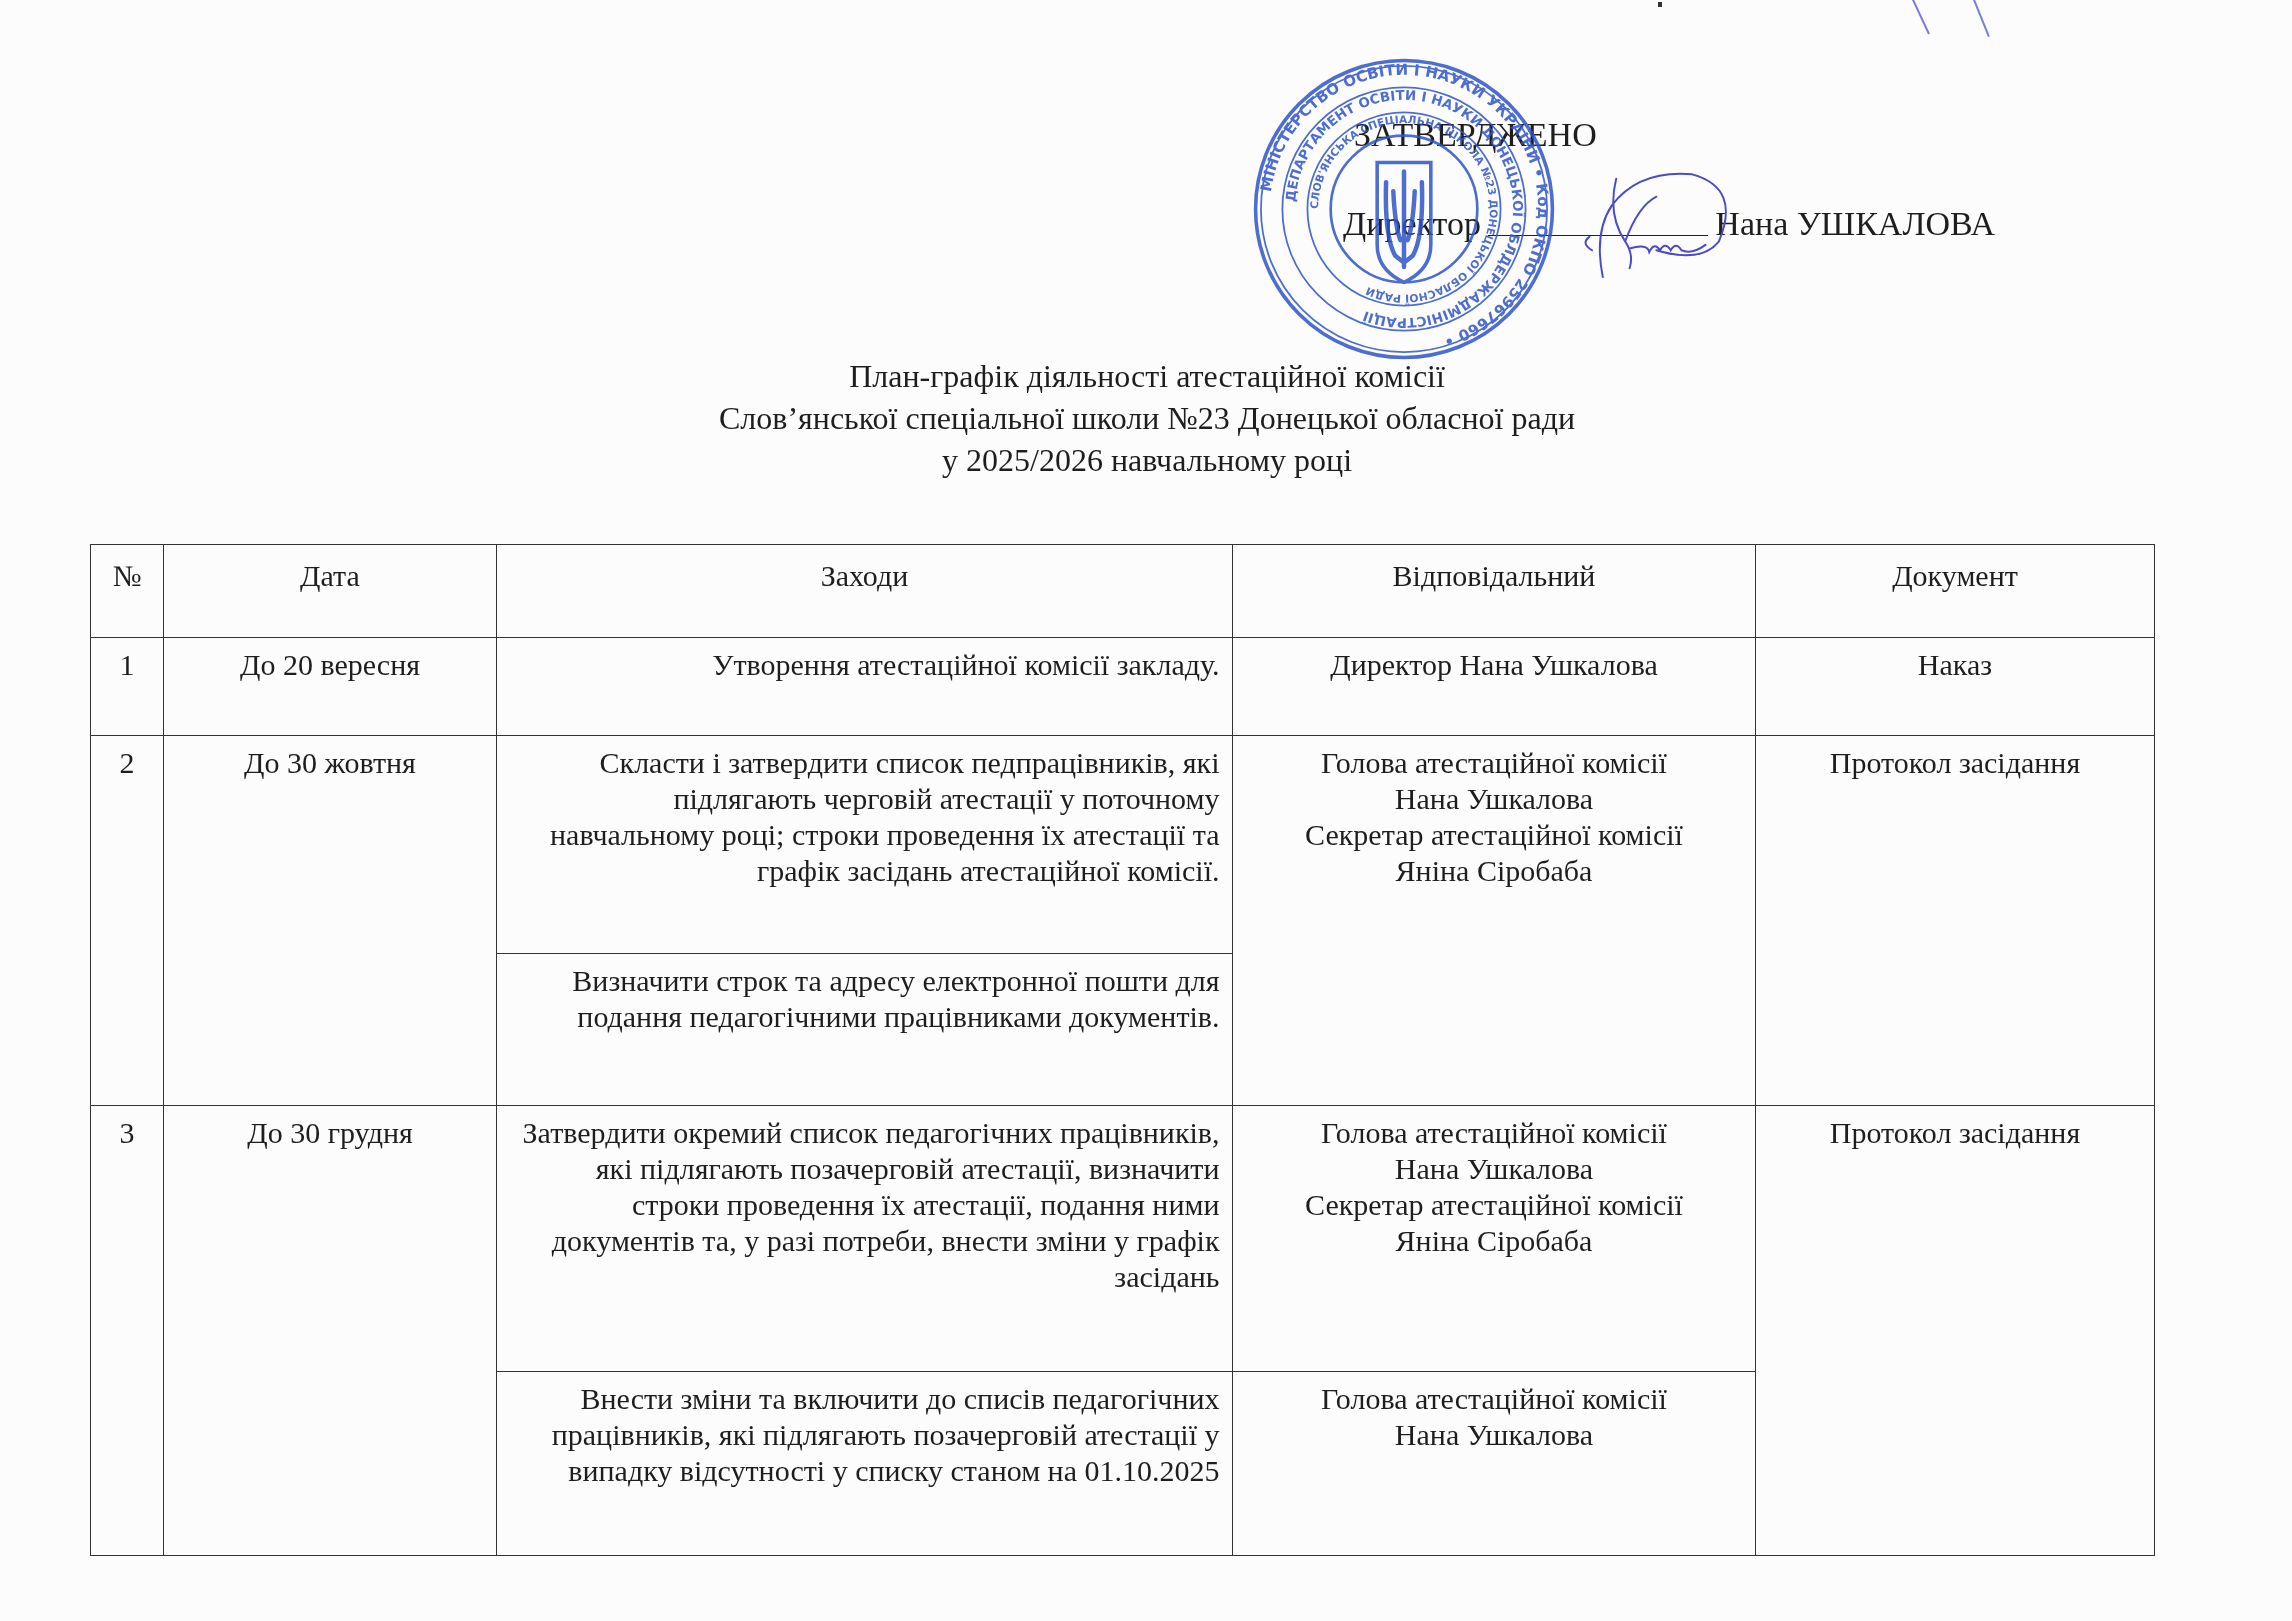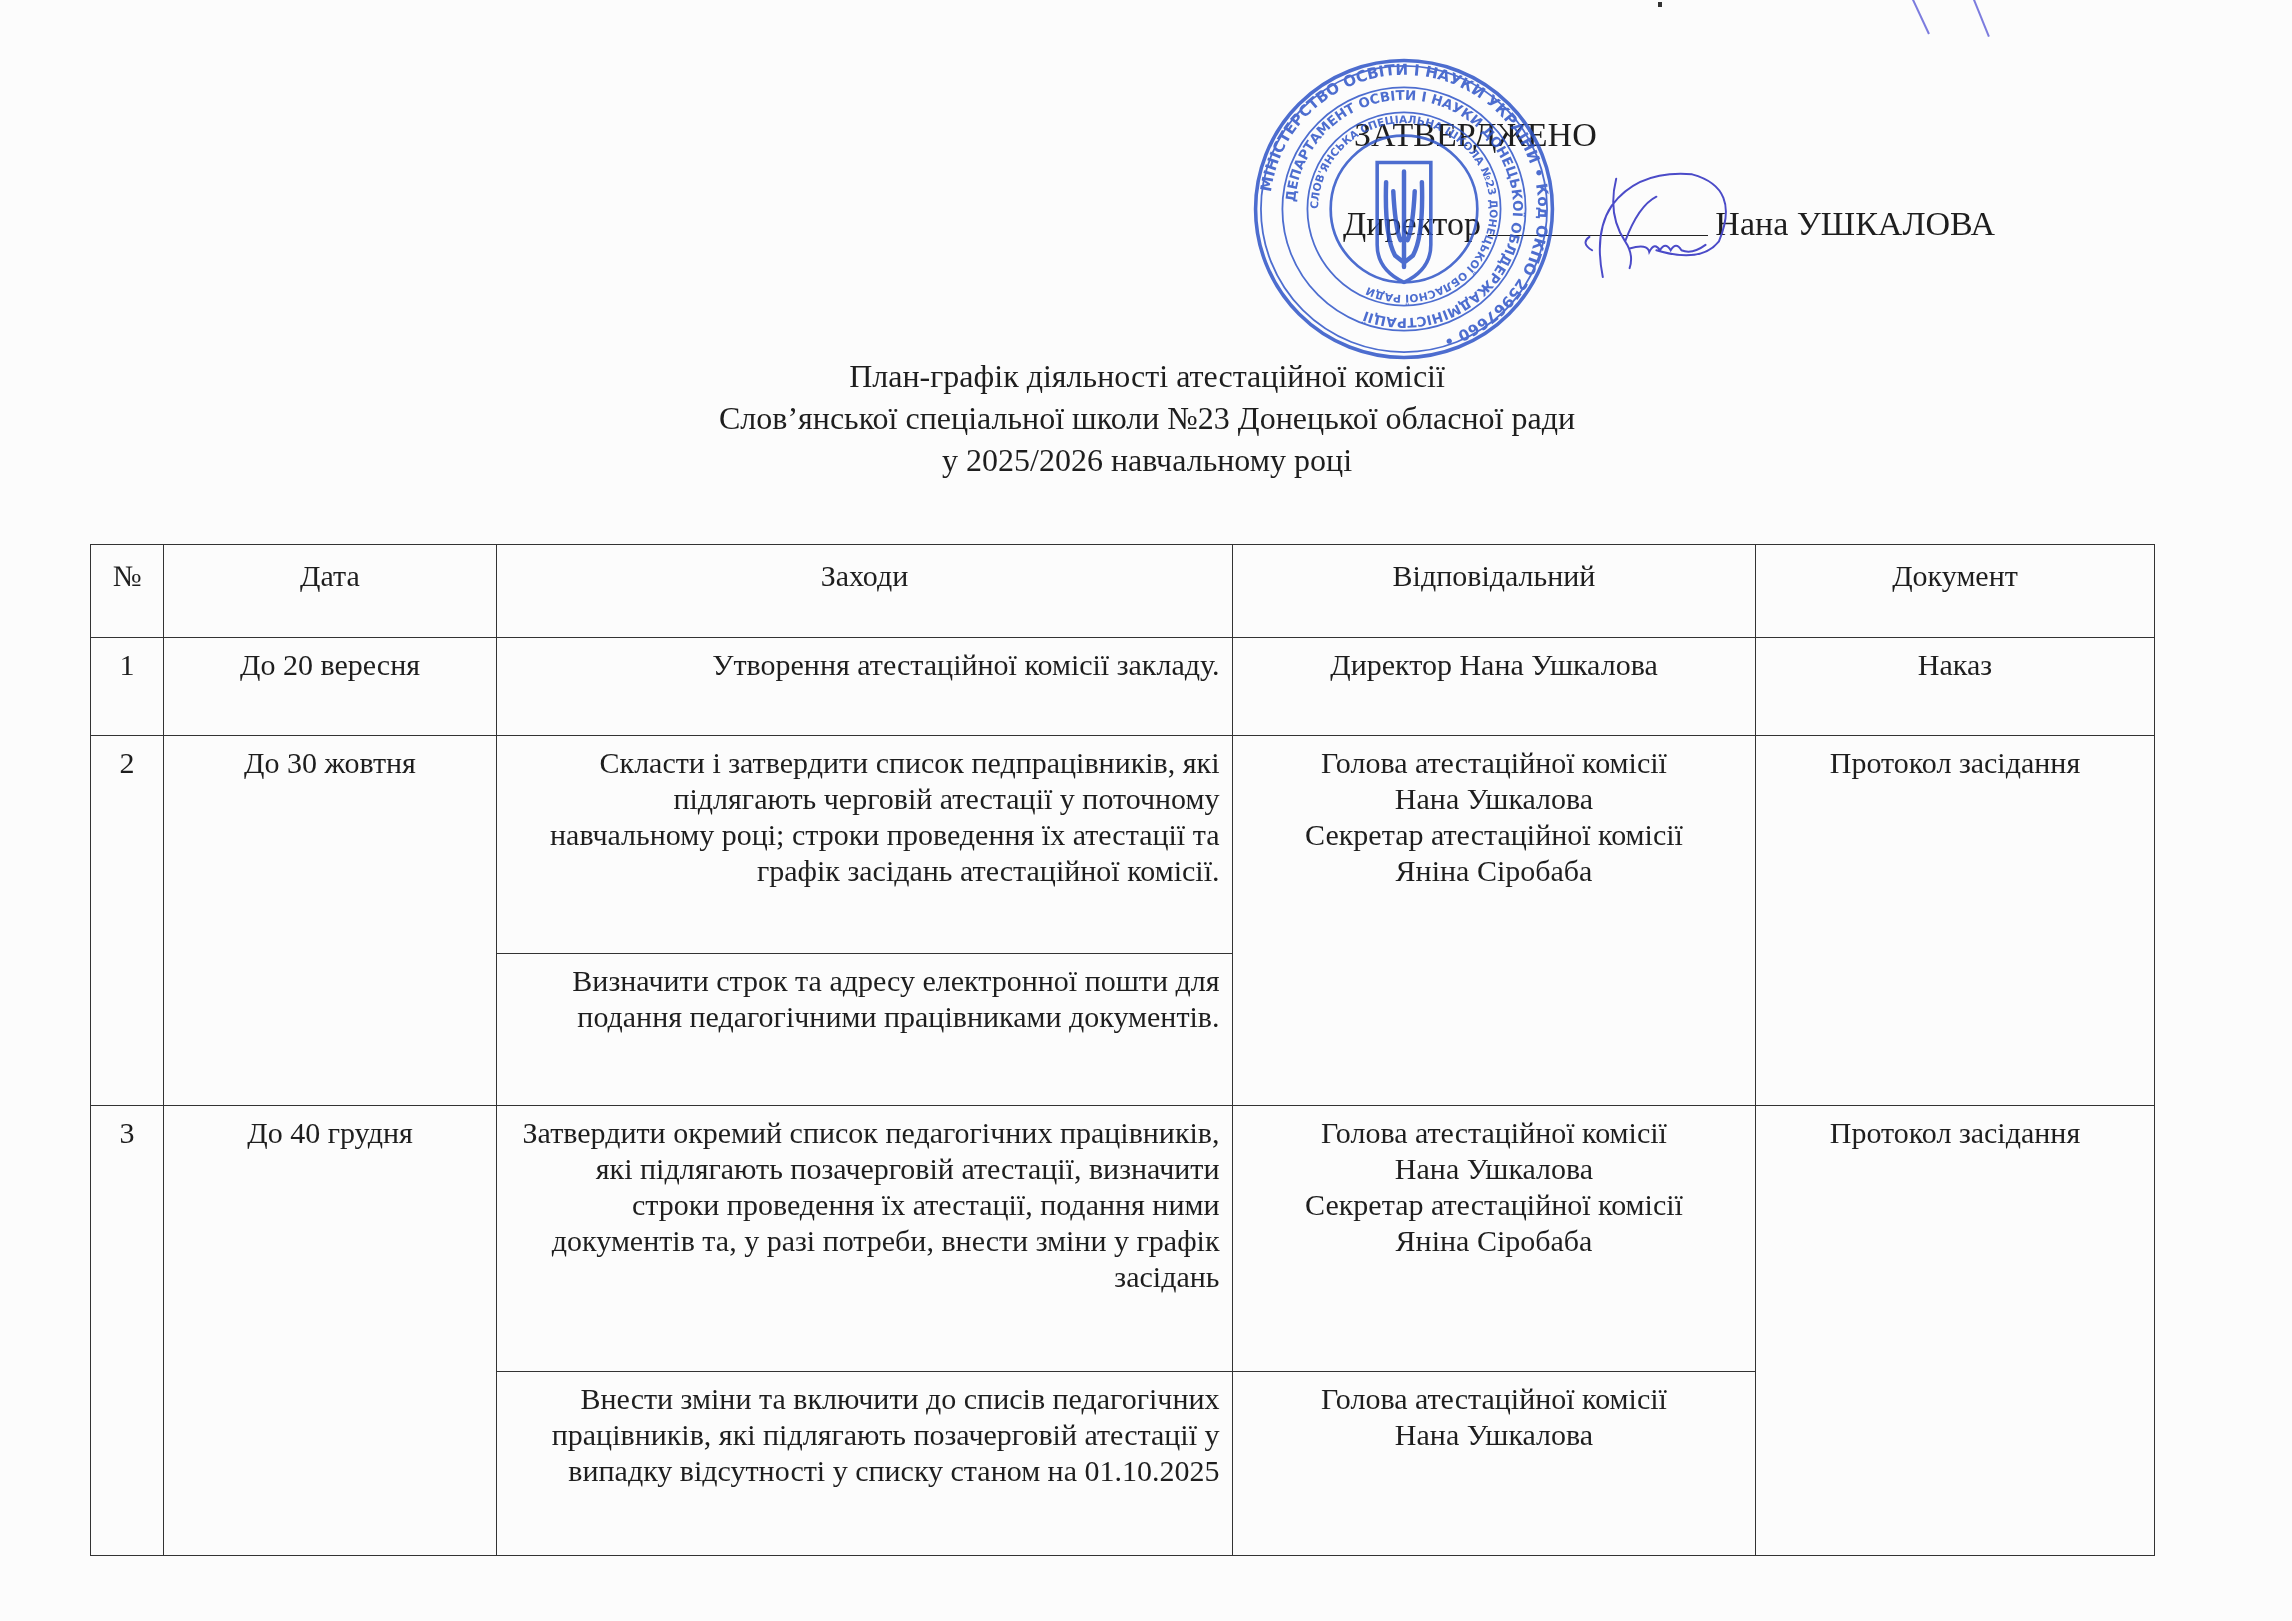--- a/index.html
+++ b/index.html
@@ -138,21 +138,21 @@
           <span>Яніна Сіробаба</span>
         </td>
         <td class="center doc" rowspan="2">Протокол засідання</td>
       </tr>
       <tr class="r2b">
         <td class="act">Визначити строк та адресу електронної пошти для подання педагогічними працівниками документів.</td>
       </tr>
 
       <tr class="r3a">
         <td class="center" rowspan="2">3</td>
-        <td class="center" rowspan="2">До 40 грудня</td>
+        <td class="center" rowspan="2">До 30 грудня</td>
         <td class="act">Затвердити окремий список педагогічних працівників, які підлягають позачерговій атестації, визначити строки проведення їх атестації, подання ними документів та, у разі потреби, внести зміни у графік засідань</td>
         <td class="center resp">
           <span>Голова атестаційної комісії</span>
           <span>Нана Ушкалова</span>
           <span>Секретар атестаційної комісії</span>
           <span>Яніна Сіробаба</span>
         </td>
         <td class="center doc" rowspan="2">Протокол засідання</td>
       </tr>
       <tr class="r3b">

